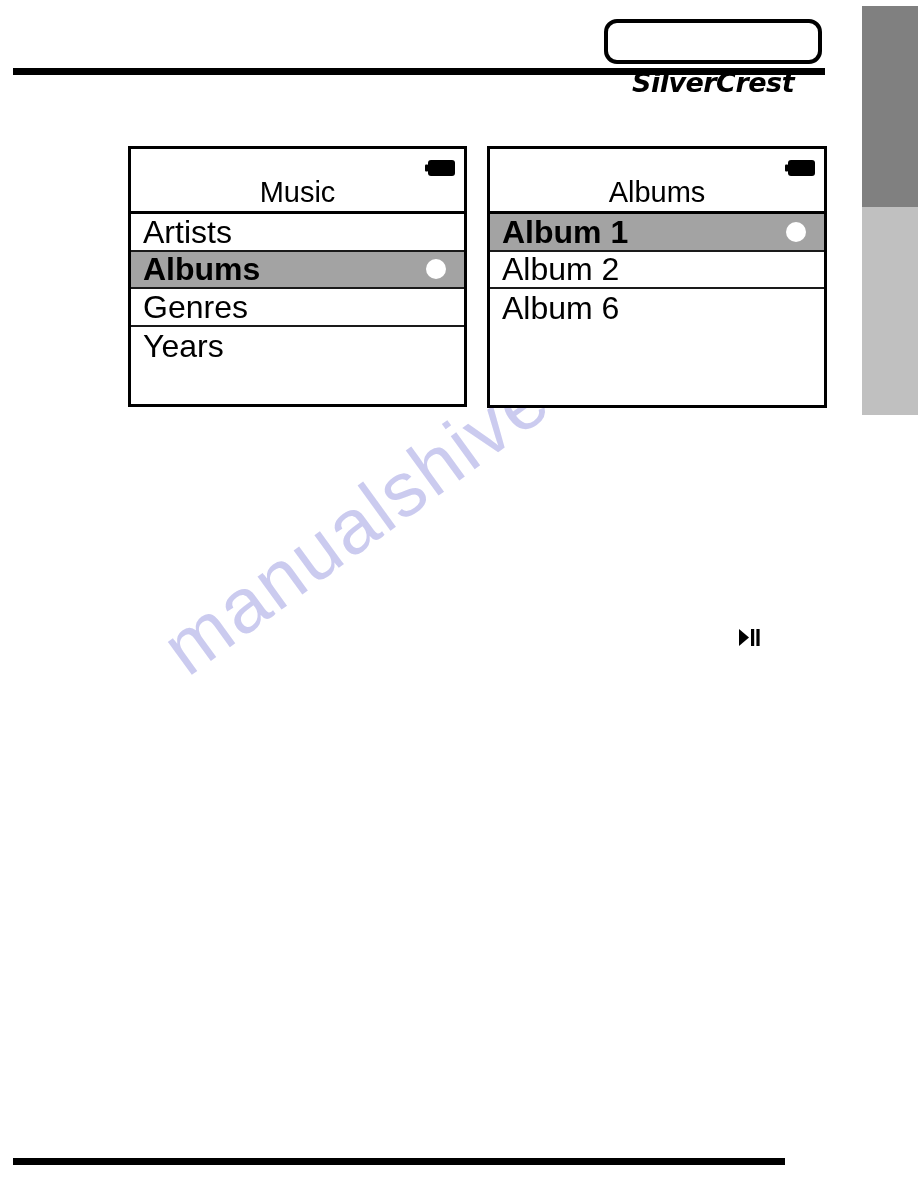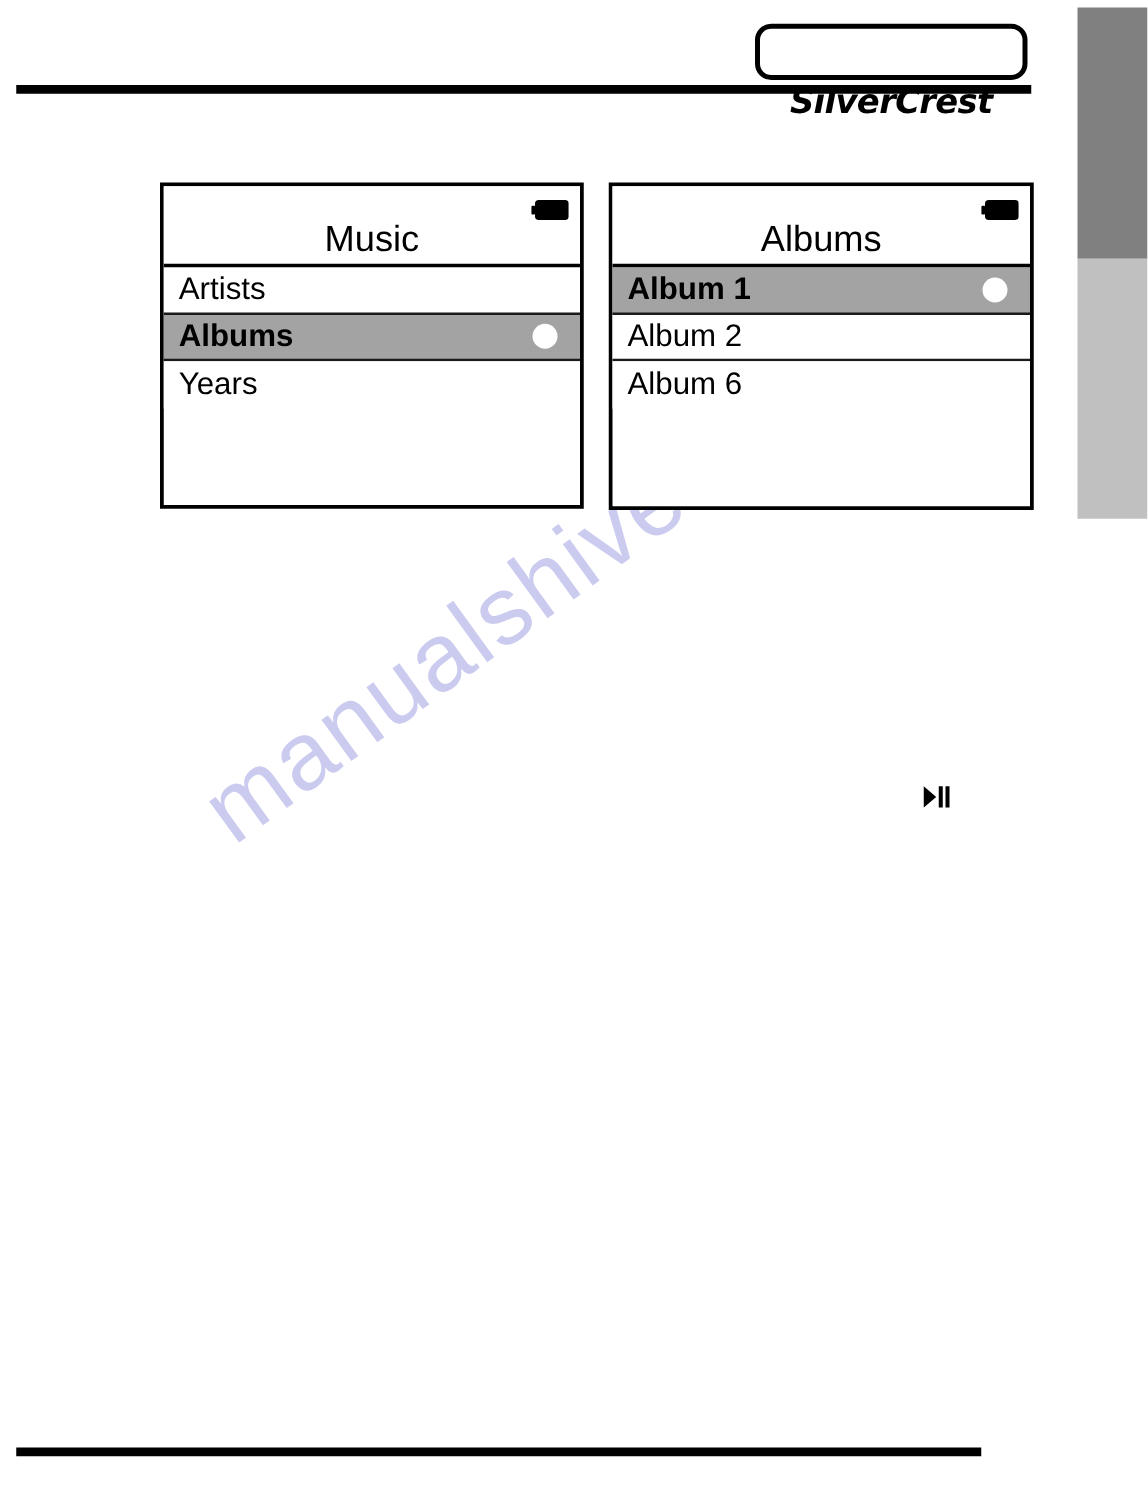--- a/index.html
+++ b/index.html
@@ -153,21 +153,21 @@
     box-sizing: border-box;
     background: #ffffff;
     display: flex;
     align-items: center;
   }
   .list-row:last-child { border-bottom: none; }
   .list-row.selected {
     background: #a3a3a3;
   }
   .row-label {
-    font-size: 25px;
+    font-size: 32px;
     color: #000000;
     padding-left: 12px;
     line-height: 1;
     font-family: "Liberation Sans", sans-serif;
     white-space: nowrap;
   }
   .list-row.selected .row-label { color: #000000; font-weight: bold; }
   .row-dot {
     position: absolute;
     right: 18px;
@@ -217,20 +217,23 @@
   </div>
   <div class="screen-list">
     <div class="list-row">
       <span class="row-label">Artists</span>
     </div>
     <div class="list-row selected">
       <span class="row-label">Albums</span>
       <span class="row-dot"></span>
     </div>
     <div class="list-row">
+      <span class="row-label">Genres</span>
+    </div>
+    <div class="list-row">
       <span class="row-label">Years</span>
     </div>
   </div>
 </div>
 
 <div class="screen" id="screen-albums">
   <div class="screen-header">
     <div class="screen-title">Albums</div>
     <span class="battery-icon">
       <svg width="30" height="16" viewBox="0 0 30 16" xmlns="http://www.w3.org/2000/svg">

